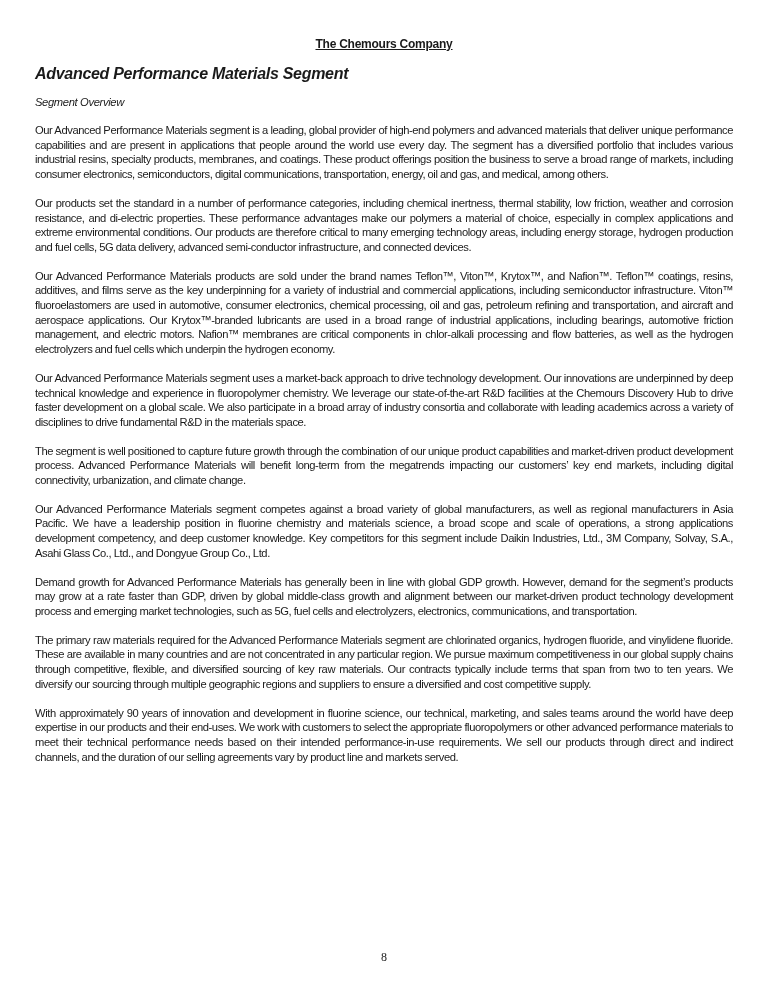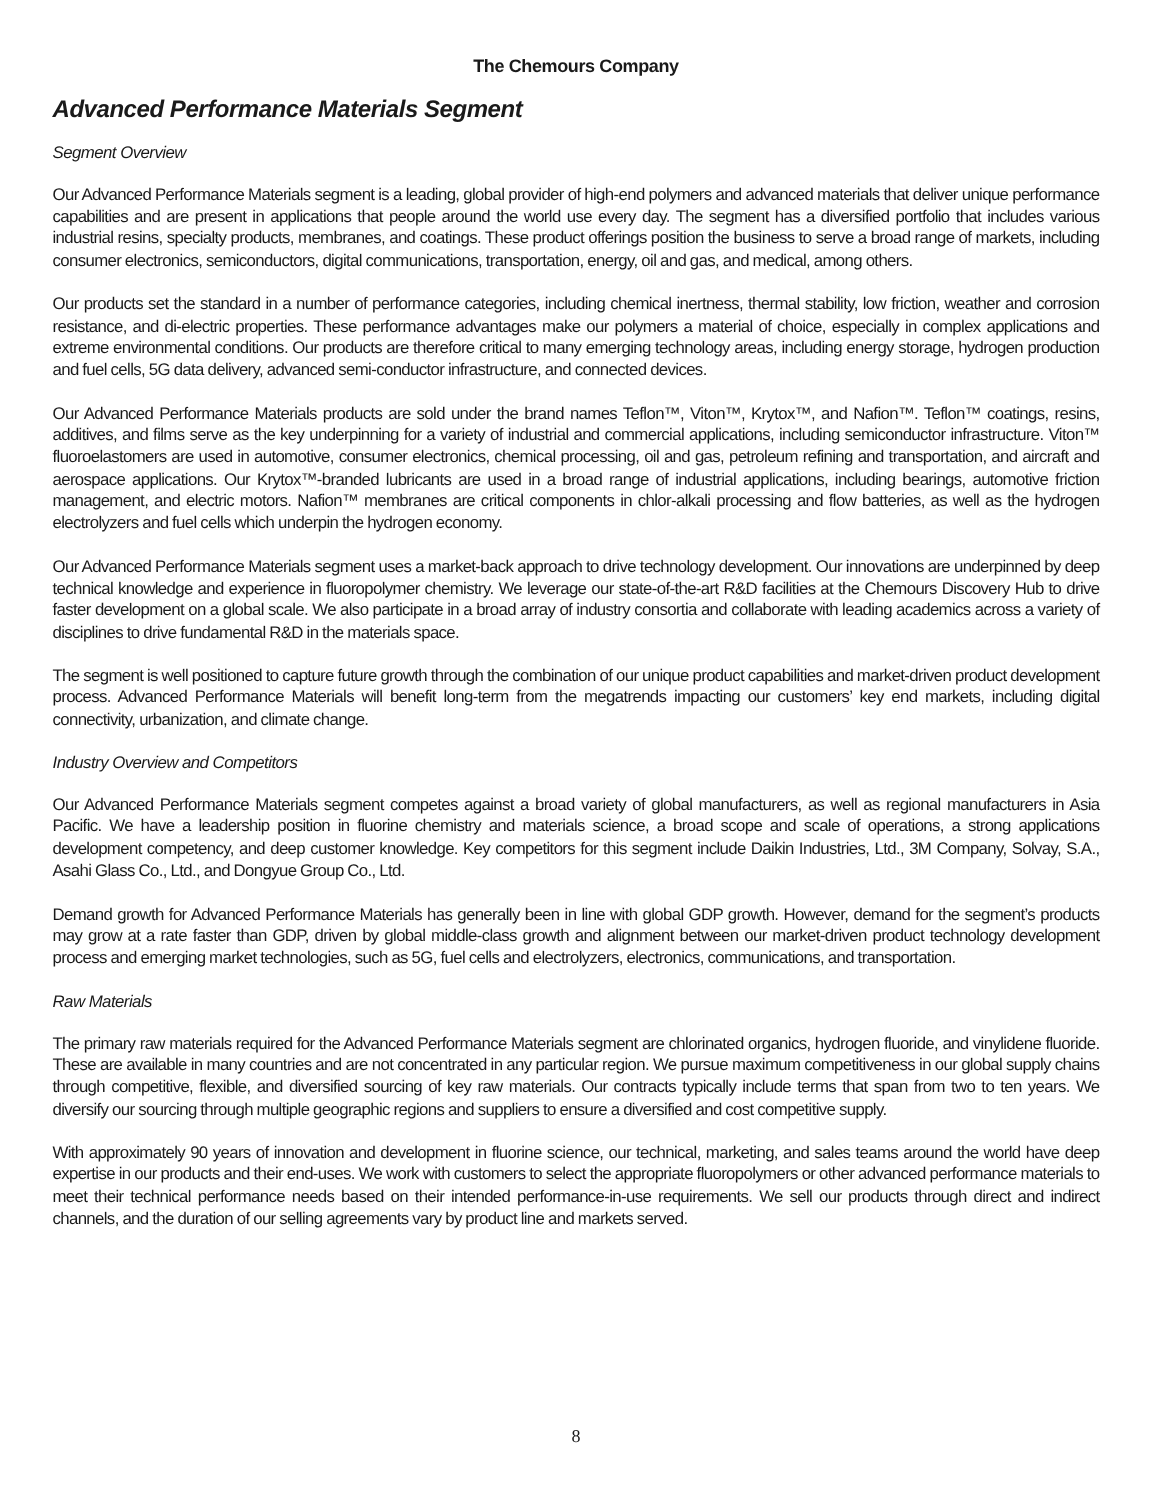--- a/index.html
+++ b/index.html
@@ -21,20 +21,21 @@
       top: 37px;
       width: 698px;
     }
     .company-title {
       text-align: center;
       font-weight: bold;
       font-size: 12px;
       letter-spacing: -0.25px;
       margin: 0 0 14px 0;
       line-height: 15px;
+      text-decoration: underline;
     }
     .segment-heading {
       font-weight: bold;
       font-style: italic;
       font-size: 16px;
       letter-spacing: -0.3px;
       line-height: 15px;
       margin: 0 0 14px 0;
     }
     .sub-heading {
@@ -73,27 +74,25 @@
   <section>
     <div class="sub-heading">Segment Overview</div>
     <p class="para">Our Advanced Performance Materials segment is a leading, global provider of high-end polymers and advanced materials that deliver unique performance capabilities and are present in applications that people around the world use every day. The segment has a diversified portfolio that includes various industrial resins, specialty products, membranes, and coatings. These product offerings position the business to serve a broad range of markets, including consumer electronics, semiconductors, digital communications, transportation, energy, oil and gas, and medical, among others.</p>
     <p class="para">Our products set the standard in a number of performance categories, including chemical inertness, thermal stability, low friction, weather and corrosion resistance, and di-electric properties. These performance advantages make our polymers a material of choice, especially in complex applications and extreme environmental conditions. Our products are therefore critical to many emerging technology areas, including energy storage, hydrogen production and fuel cells, 5G data delivery, advanced semi-conductor infrastructure, and connected devices.</p>
     <p class="para">Our Advanced Performance Materials products are sold under the brand names Teflon™, Viton™, Krytox™, and Nafion™. Teflon™ coatings, resins, additives, and films serve as the key underpinning for a variety of industrial and commercial applications, including semiconductor infrastructure. Viton™ fluoroelastomers are used in automotive, consumer electronics, chemical processing, oil and gas, petroleum refining and transportation, and aircraft and aerospace applications. Our Krytox™-branded lubricants are used in a broad range of industrial applications, including bearings, automotive friction management, and electric motors. Nafion™ membranes are critical components in chlor-alkali processing and flow batteries, as well as the hydrogen electrolyzers and fuel cells which underpin the hydrogen economy.</p>
     <p class="para">Our Advanced Performance Materials segment uses a market-back approach to drive technology development. Our innovations are underpinned by deep technical knowledge and experience in fluoropolymer chemistry. We leverage our state-of-the-art R&amp;D facilities at the Chemours Discovery Hub to drive faster development on a global scale. We also participate in a broad array of industry consortia and collaborate with leading academics across a variety of disciplines to drive fundamental R&amp;D in the materials space.</p>
     <p class="para">The segment is well positioned to capture future growth through the combination of our unique product capabilities and market-driven product development process. Advanced Performance Materials will benefit long-term from the megatrends impacting our customers’ key end markets, including digital connectivity, urbanization, and climate change.</p>
   </section>
 
   <section>
-    <div class="sub-heading">Industry Overview and Competitors</div>
     <p class="para">Our Advanced Performance Materials segment competes against a broad variety of global manufacturers, as well as regional manufacturers in Asia Pacific. We have a leadership position in fluorine chemistry and materials science, a broad scope and scale of operations, a strong applications development competency, and deep customer knowledge. Key competitors for this segment include Daikin Industries, Ltd., 3M Company, Solvay, S.A., Asahi Glass Co., Ltd., and Dongyue Group Co., Ltd.</p>
     <p class="para">Demand growth for Advanced Performance Materials has generally been in line with global GDP growth. However, demand for the segment’s products may grow at a rate faster than GDP, driven by global middle-class growth and alignment between our market-driven product technology development process and emerging market technologies, such as 5G, fuel cells and electrolyzers, electronics, communications, and transportation.</p>
   </section>
 
   <section>
-    <div class="sub-heading">Raw Materials</div>
     <p class="para">The primary raw materials required for the Advanced Performance Materials segment are chlorinated organics, hydrogen fluoride, and vinylidene fluoride. These are available in many countries and are not concentrated in any particular region. We pursue maximum competitiveness in our global supply chains through competitive, flexible, and diversified sourcing of key raw materials. Our contracts typically include terms that span from two to ten years. We diversify our sourcing through multiple geographic regions and suppliers to ensure a diversified and cost competitive supply.</p>
   </section>
 
   <section>
     <p class="para">With approximately 90 years of innovation and development in fluorine science, our technical, marketing, and sales teams around the world have deep expertise in our products and their end-uses. We work with customers to select the appropriate fluoropolymers or other advanced performance materials to meet their technical performance needs based on their intended performance-in-use requirements. We sell our products through direct and indirect channels, and the duration of our selling agreements vary by product line and markets served.</p>
   </section>
 </div>
 
 <div class="page-number">8</div>
 

